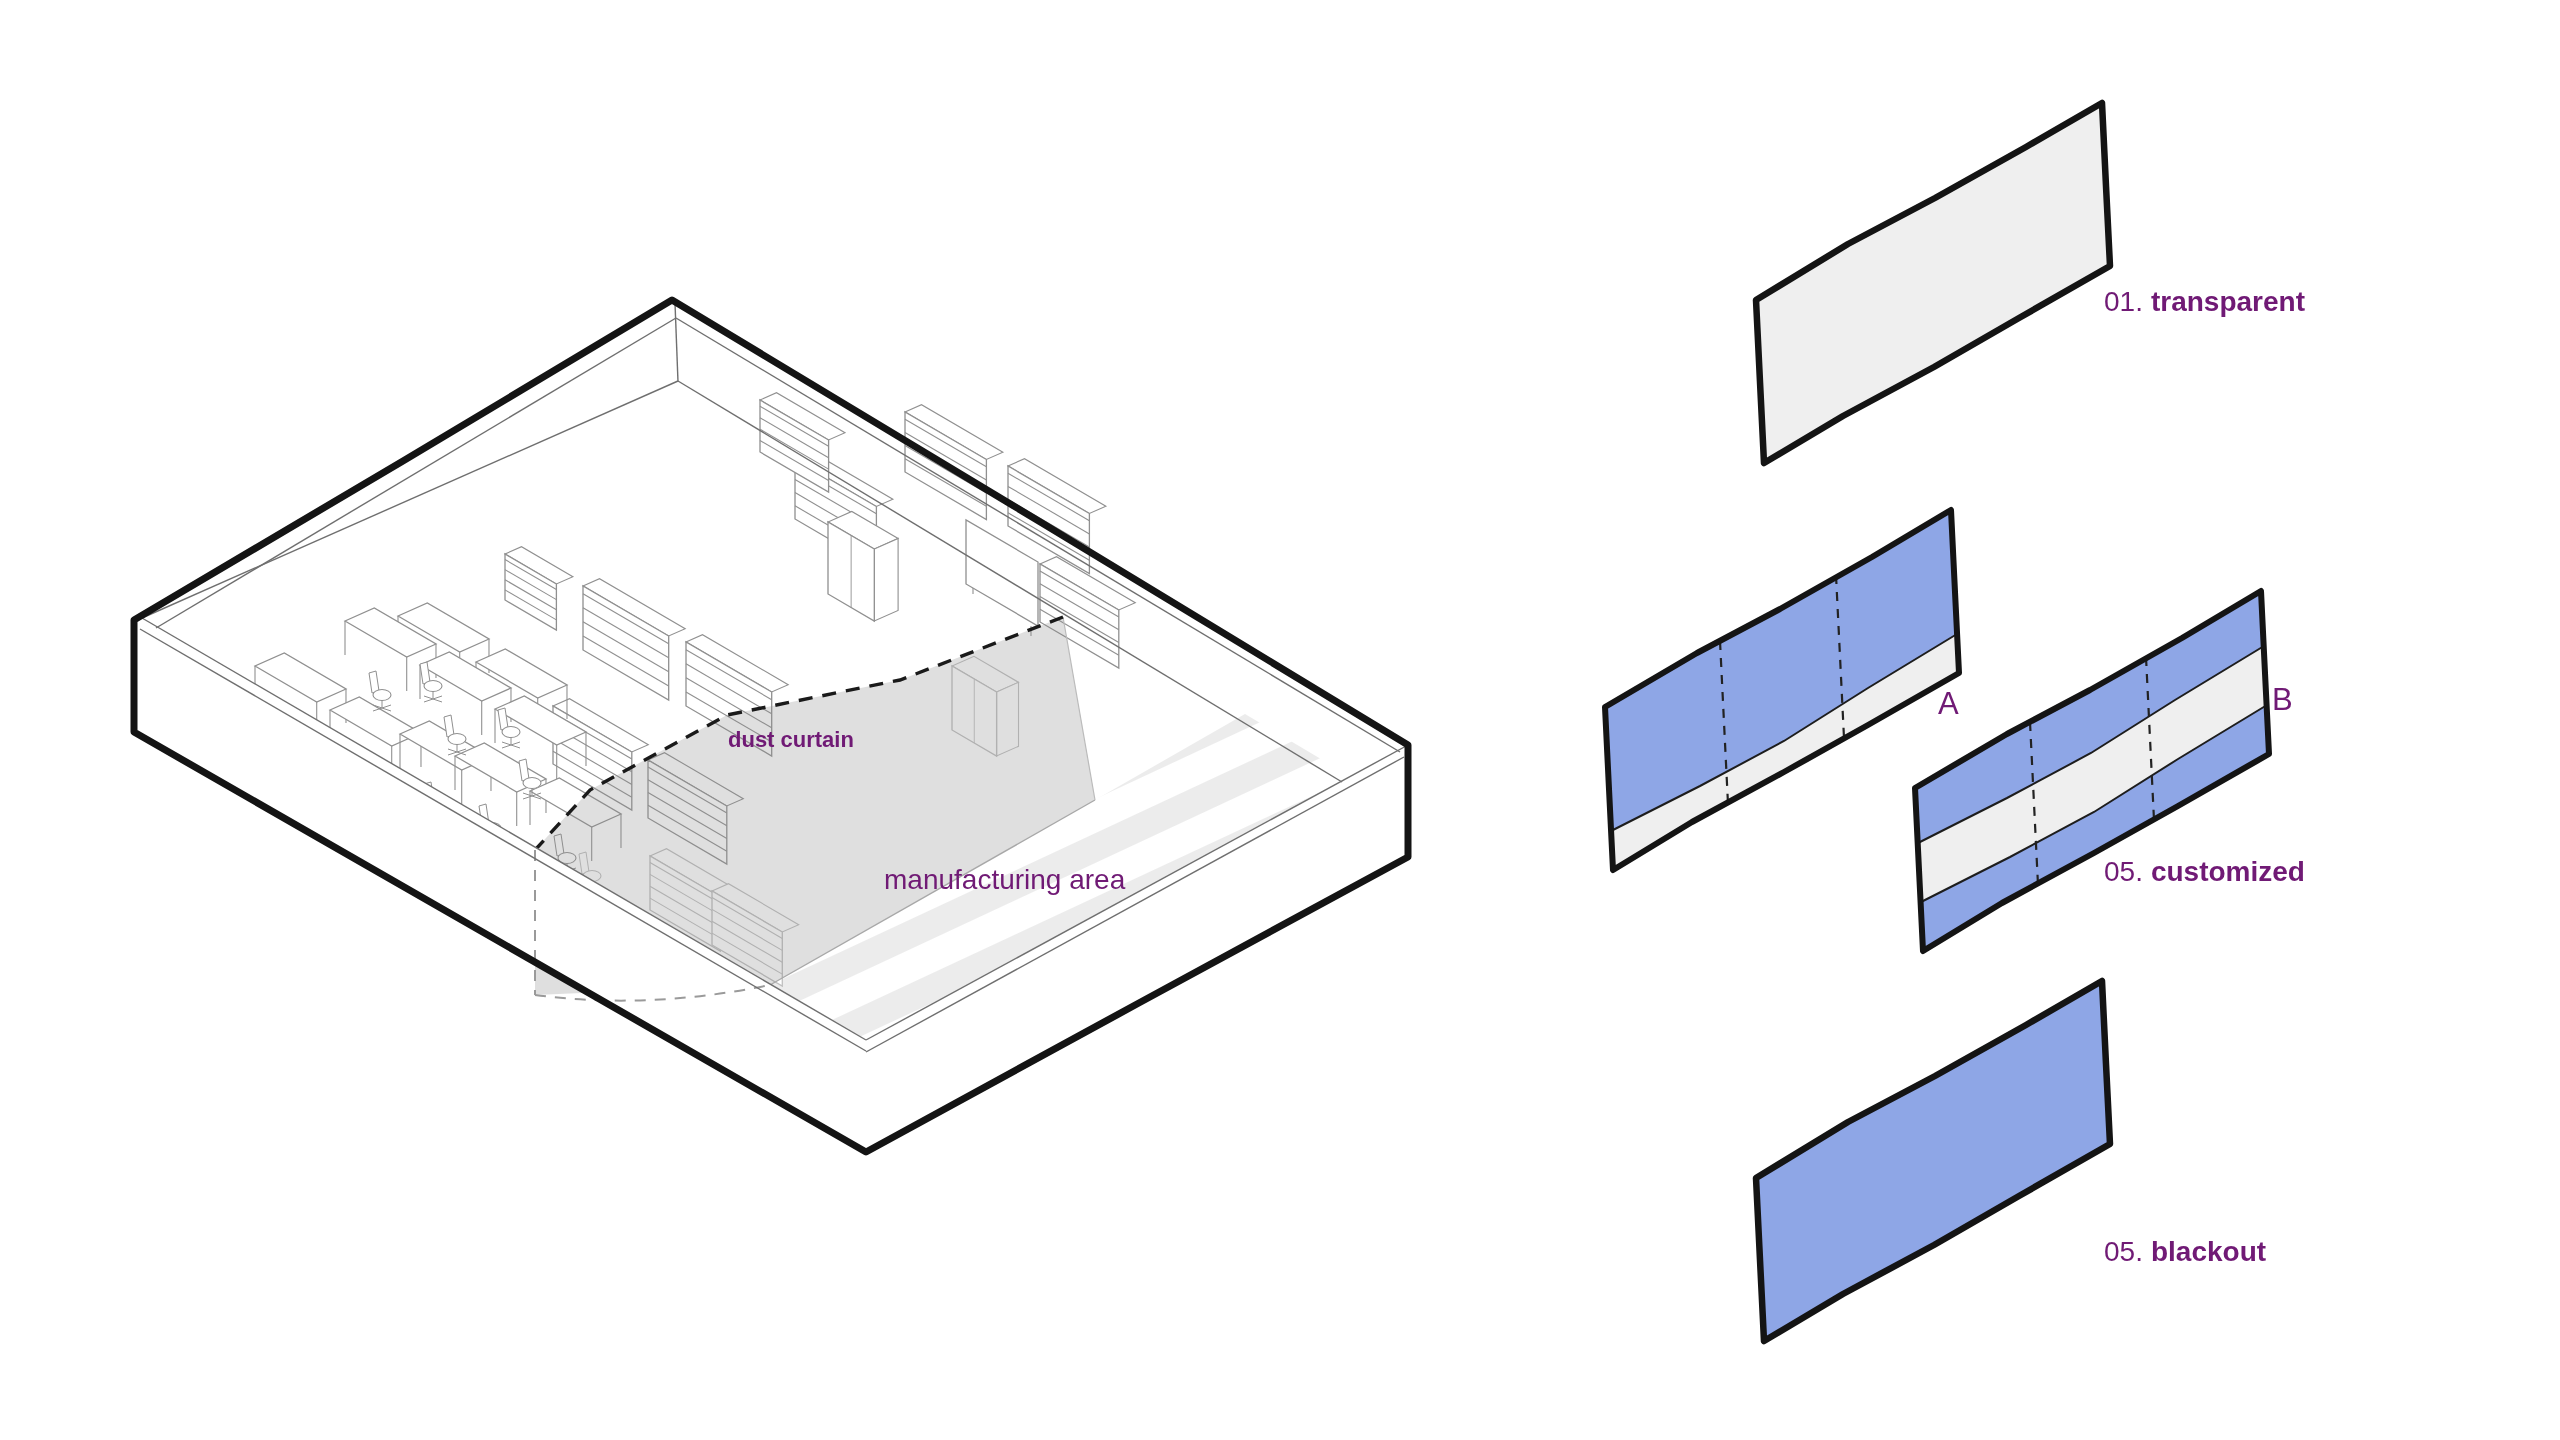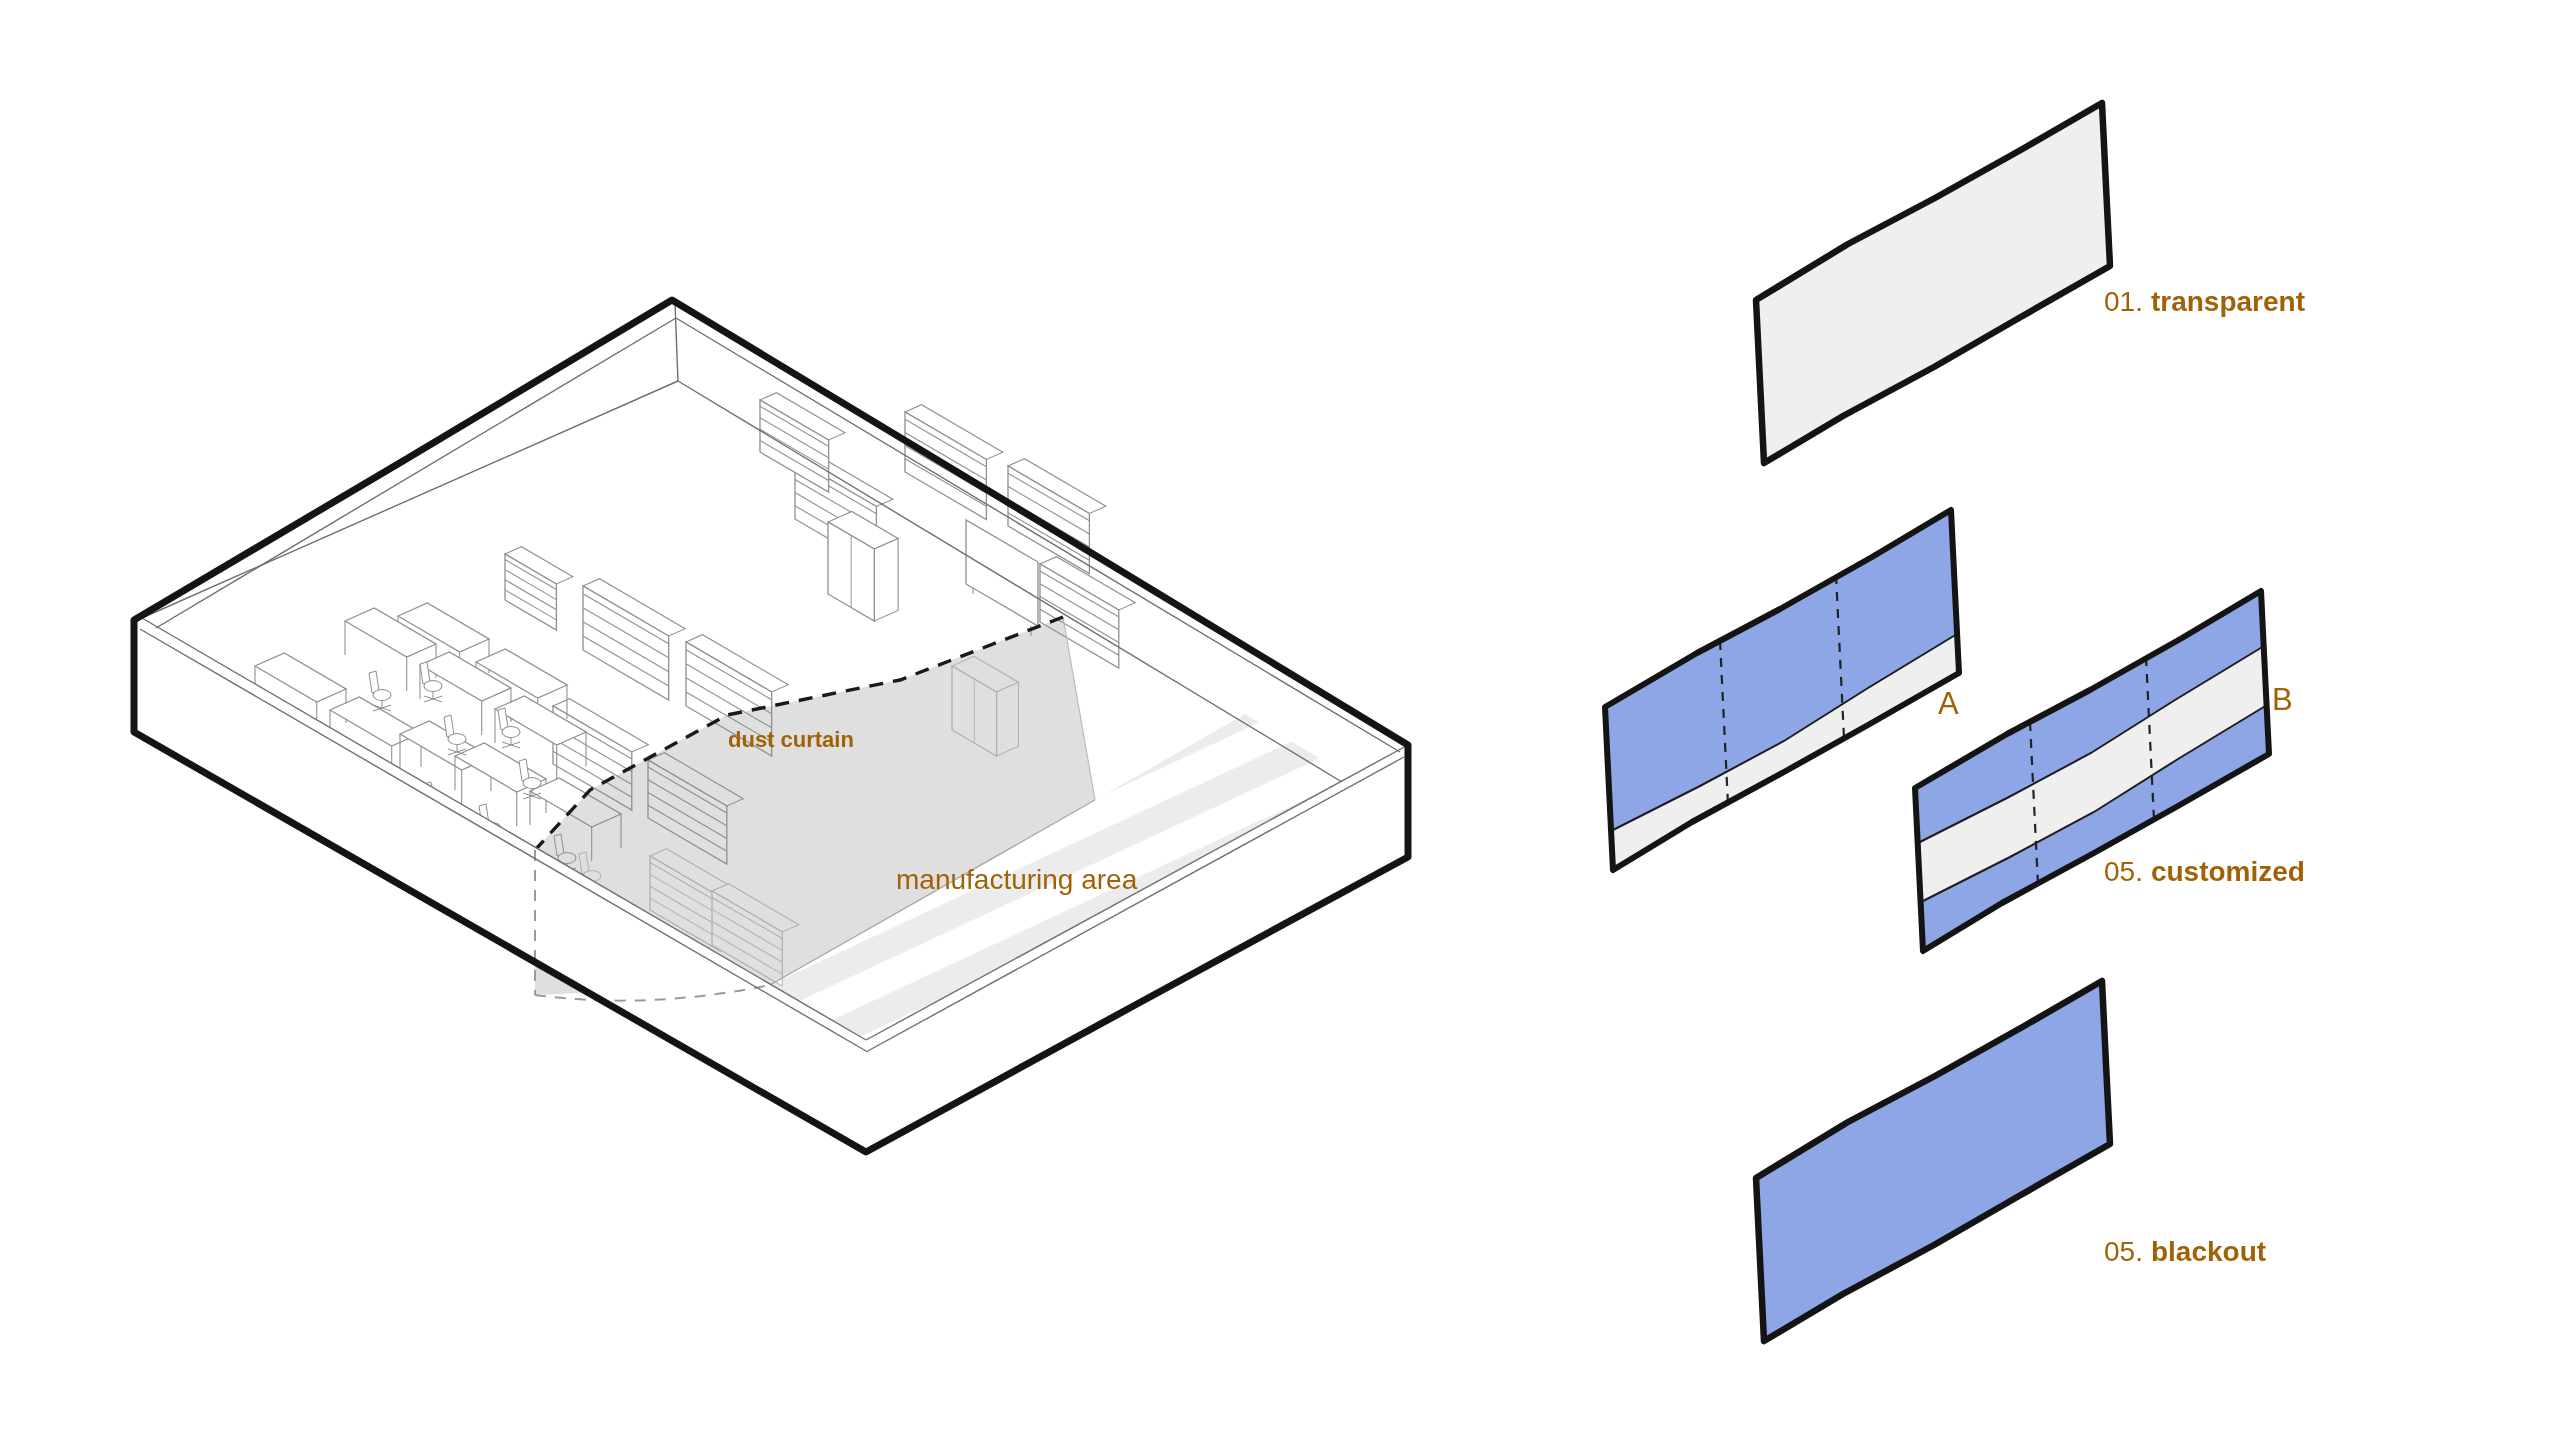--- a/index.html
+++ b/index.html
@@ -1,19 +1,19 @@
 <!DOCTYPE html>
 <html><head>
 <meta charset="utf-8">
 <style>
   html,body{margin:0;padding:0;background:#ffffff;}
   #stage{position:relative;width:2560px;height:1440px;background:#ffffff;overflow:hidden;
          font-family:"Liberation Sans",sans-serif;}
   #drawing{position:absolute;left:0;top:0;width:2560px;height:1440px;}
-  .lbl{position:absolute;color:#a16207;white-space:nowrap;line-height:1;}
+  .lbl{position:absolute;color:#701a75;white-space:nowrap;line-height:1;}
   .lbl .num{font-weight:400;margin-right:8px;}
   .lbl .nm{font-weight:700;}
   .lbl-bold{font-weight:700;}
   .fs28{font-size:28px;}
   .fs29{font-size:22px;}
   .fs31{font-size:31px;}
 </style>
 </head>
 <body>
 
@@ -344,21 +344,21 @@
       <polygon points="1915,788 2007,734 2090,690 2182,638 2261,591 2265,673 2269,754 2178,806 2094,853 2002,903 1923,951 1919,870" fill="none" stroke="#141414" stroke-width="6" stroke-linejoin="round"></polygon>
     </g>
 
     <g>
       <polygon points="1756,1178 1848,1122 1935,1076 2026,1025 2102,981 2106,1064 2110,1144 2019,1196 1934,1245 1843,1294 1764,1341 1760,1260" stroke="#141414" stroke-width="6.5" stroke-linejoin="round" fill="#8EA6E6"></polygon>
     </g>
   </svg>
 
   <div class="lbl lbl-bold fs29" style="left:728px;top:729px;">dust curtain</div>
 
-  <div class="lbl fs28" style="left:884px;top:866px;margin-left:12px;">manufacturing area</div>
+  <div class="lbl fs28" style="left:884px;top:866px;">manufacturing area</div>
 
   <div class="lbl fs28" style="left:2104px;top:288px;">
     <span class="num">01.</span><span class="nm">transparent</span>
   </div>
 
   <div class="lbl fs31" style="left:1938px;top:688px;">A</div>
 
   <div class="lbl fs31" style="left:2272px;top:684px;">B</div>
 
   <div class="lbl fs28" style="left:2104px;top:858px;">

